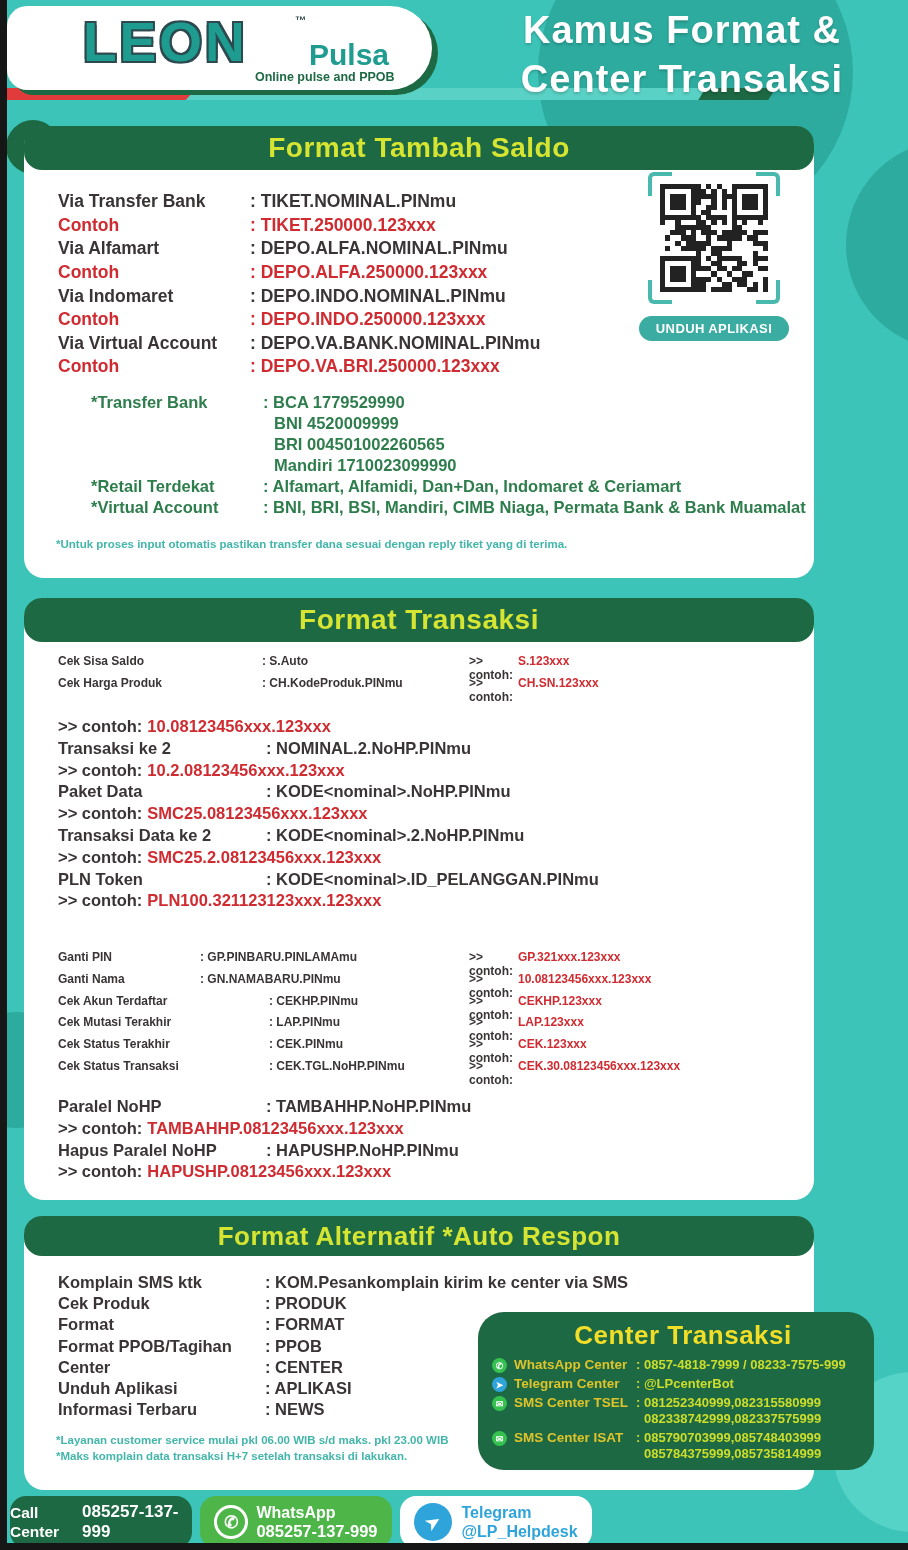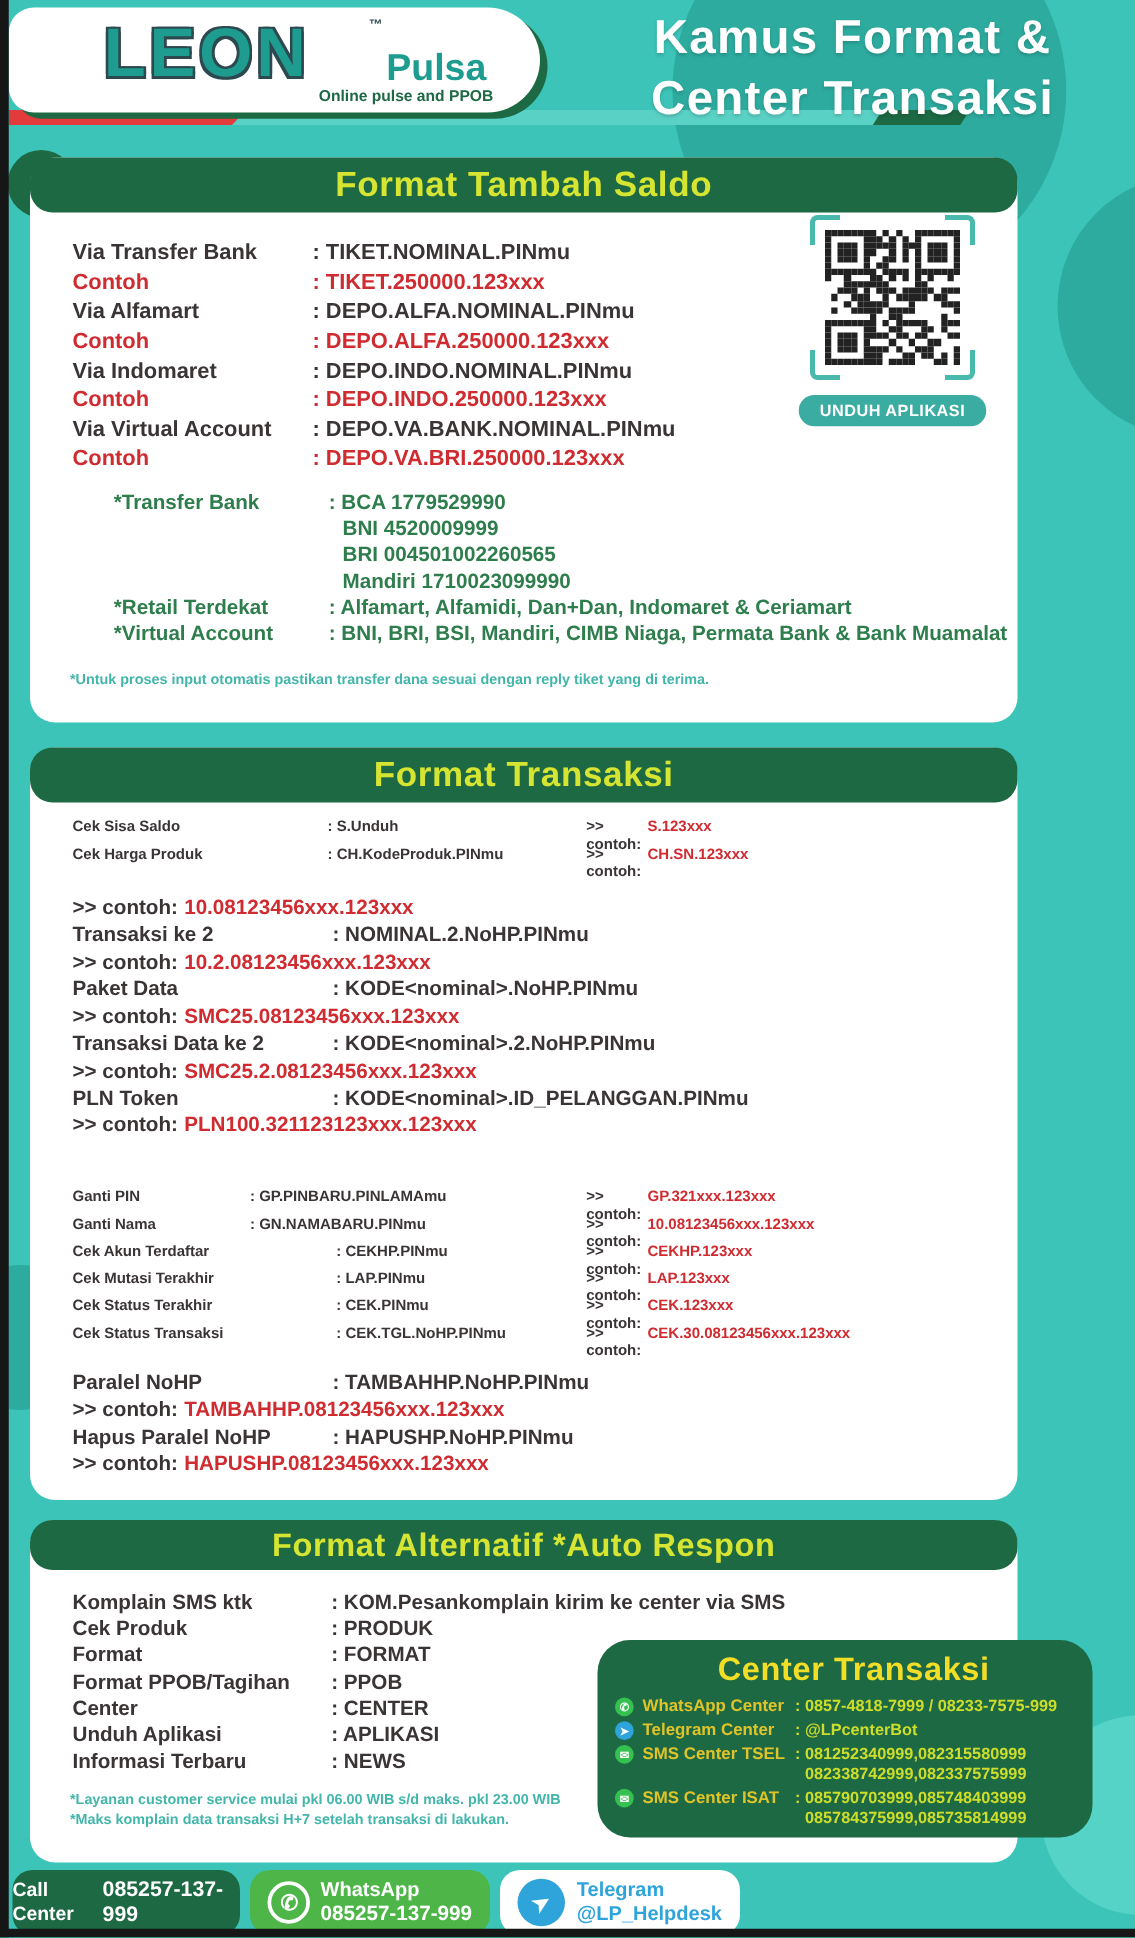--- a/index.html
+++ b/index.html
@@ -659,21 +659,21 @@
 </div>
 
 <div class="card" id="card-transaksi">
   <div class="card-header">
     <span>Format Transaksi</span>
   </div>
 
   <div class="g1">
     <div class="frow1">
       <span class="lbl">Cek Sisa Saldo</span>
-      <span>: S.Unduh</span>
+      <span>: S.Auto</span>
       <span class="ct">
           <span>&gt;&gt; contoh:</span>
           <span class="red">S.123xxx</span>
         </span>
     </div>
     <div class="frow1">
       <span class="lbl">Cek Harga Produk</span>
       <span>: CH.KodeProduk.PINmu</span>
       <span class="ct">
           <span>&gt;&gt; contoh:</span>

